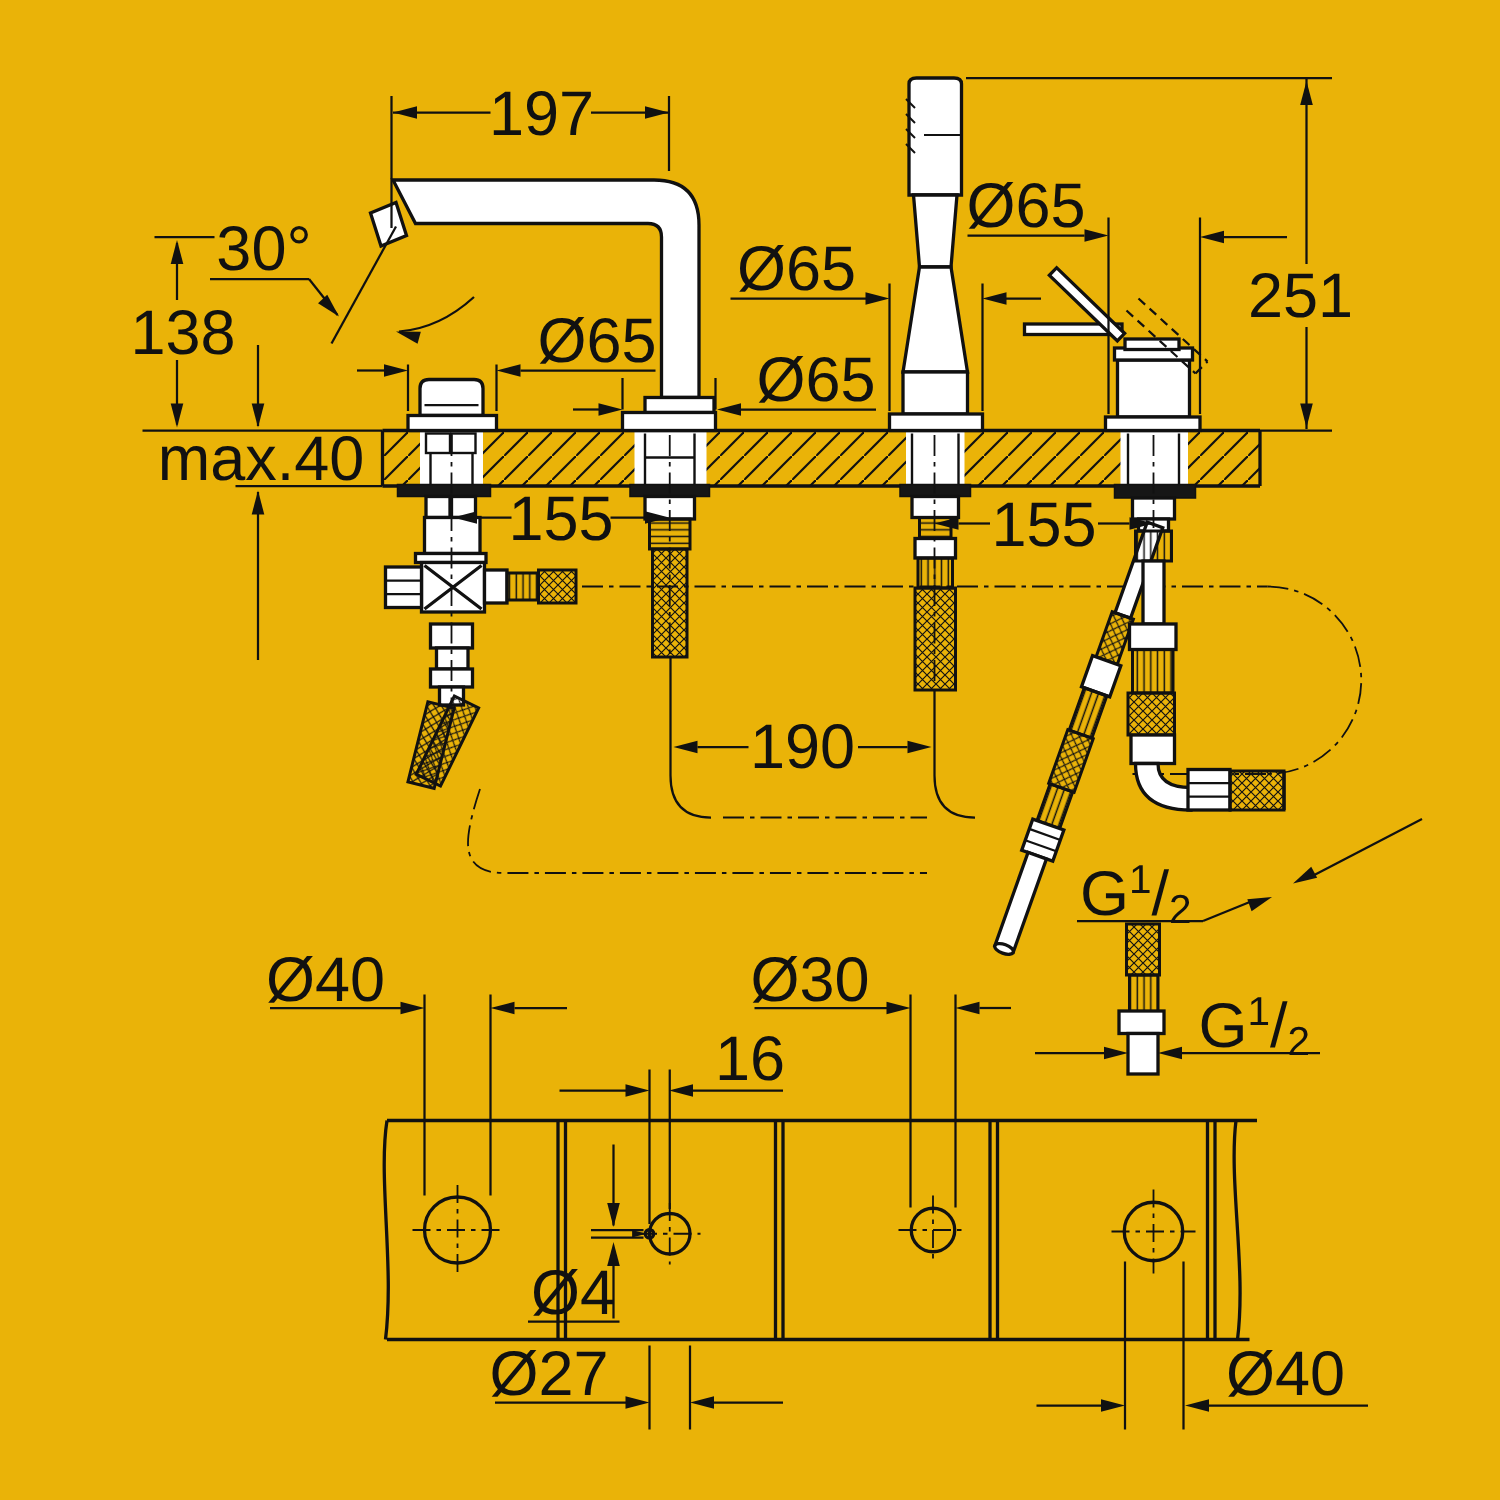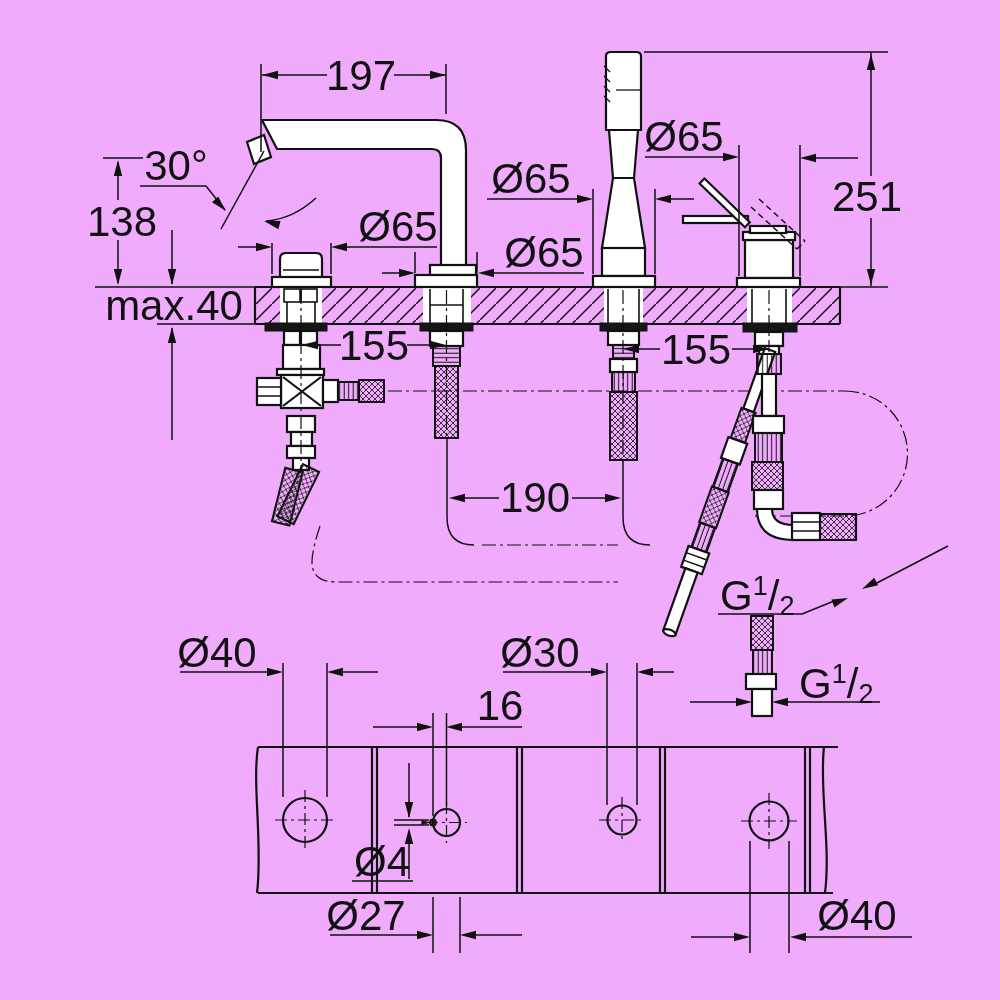--- a/index.html
+++ b/index.html
@@ -1,16 +1,16 @@
 <!DOCTYPE html>
 <html><head>
 <meta charset="utf-8">
 <style>
   html,body{margin:0;padding:0;background:#fff;width:1000px;height:1000px;overflow:hidden;}
-  #stage{position:relative;width:1000px;height:1000px;background:#f0abfc;}
+  #stage{position:relative;width:1000px;height:1000px;background:#eab308;}
   svg{position:absolute;left:0;top:0;}
   text{font-family:"Liberation Sans", sans-serif;fill:#111;}
   .dimtxt{font-size:42px;}
   .line{stroke:#111;stroke-width:1.5;fill:none;}
   .thick{stroke:#111;stroke-width:2.2;fill:#fff;}
   .thickn{stroke:#111;stroke-width:2.2;fill:none;}
   .cline{stroke:#111;stroke-width:1.2;fill:none;stroke-dasharray:14 4 3 4;}
   .arr{fill:#111;stroke:none;}
   .dark{fill:#161616;stroke:#111;stroke-width:1;}
   .dashed{stroke:#111;stroke-width:1.5;fill:none;stroke-dasharray:6 4;}

